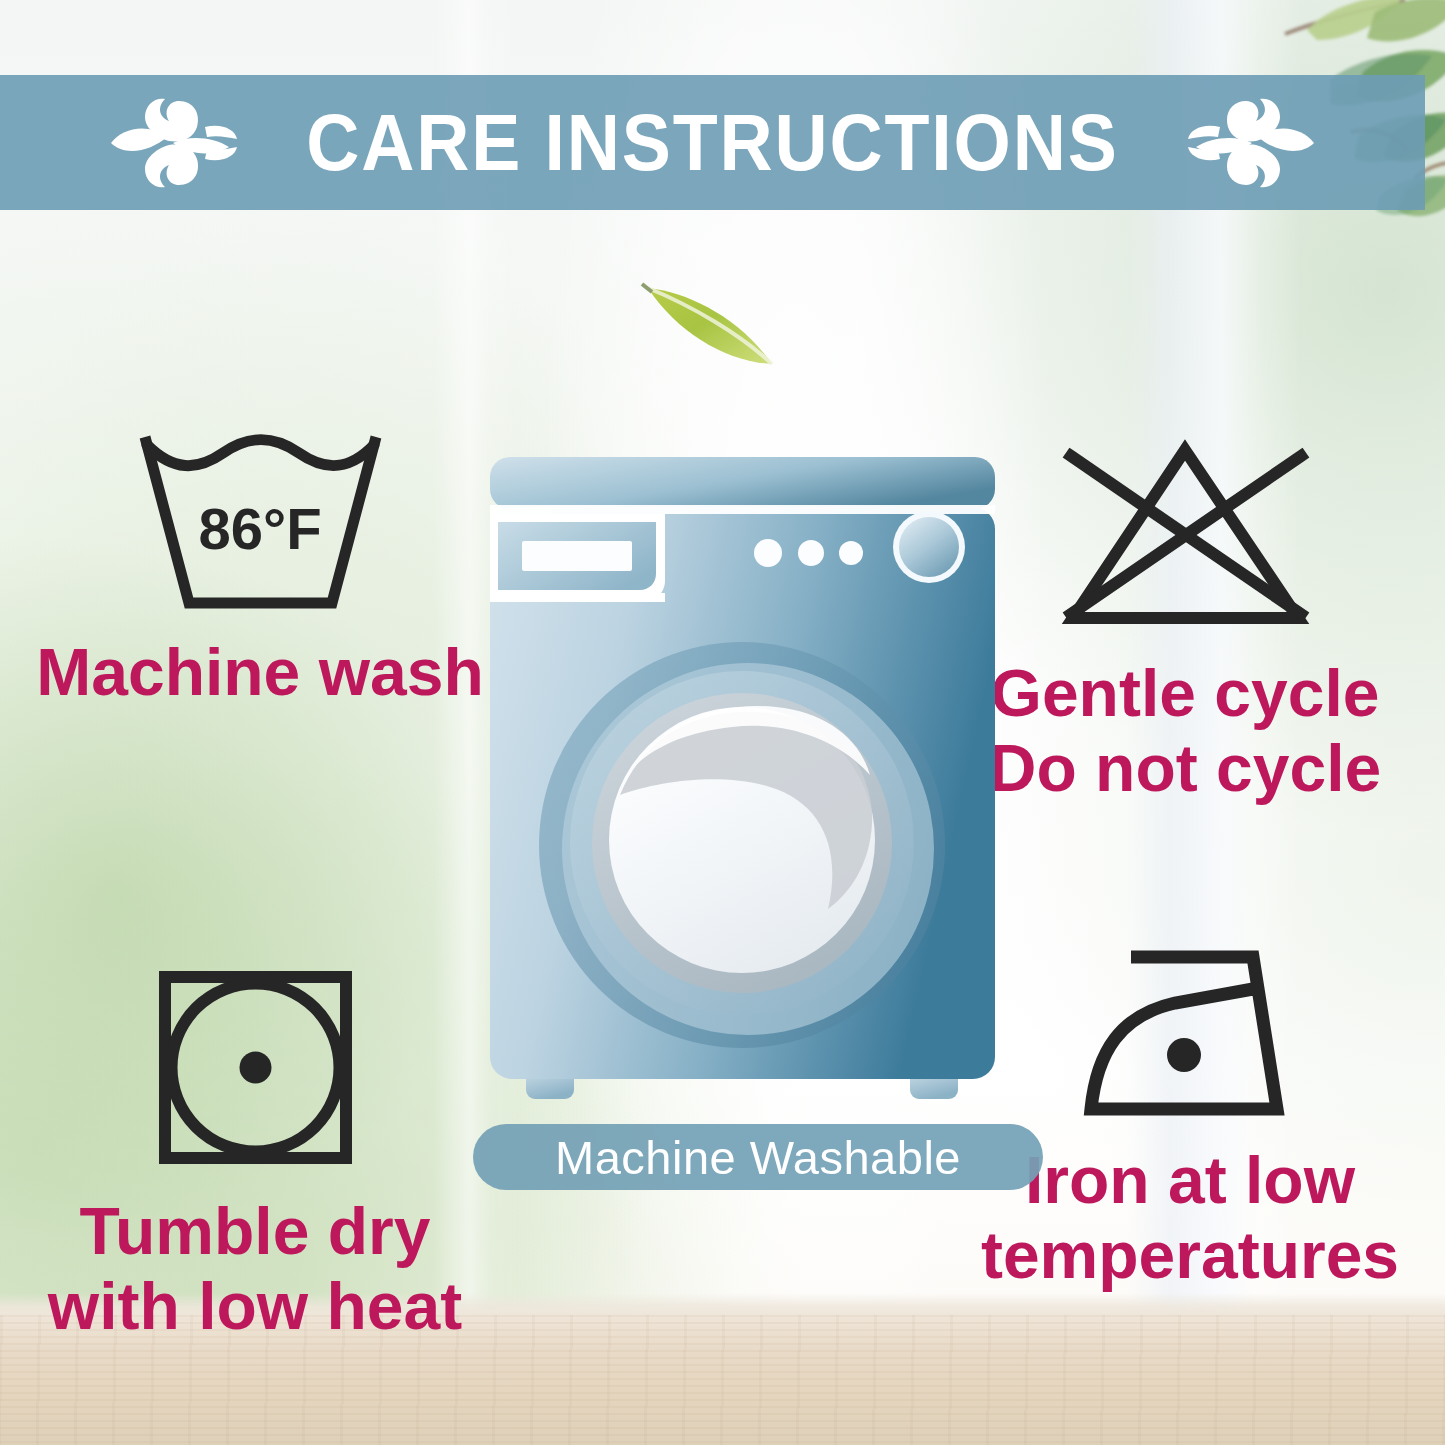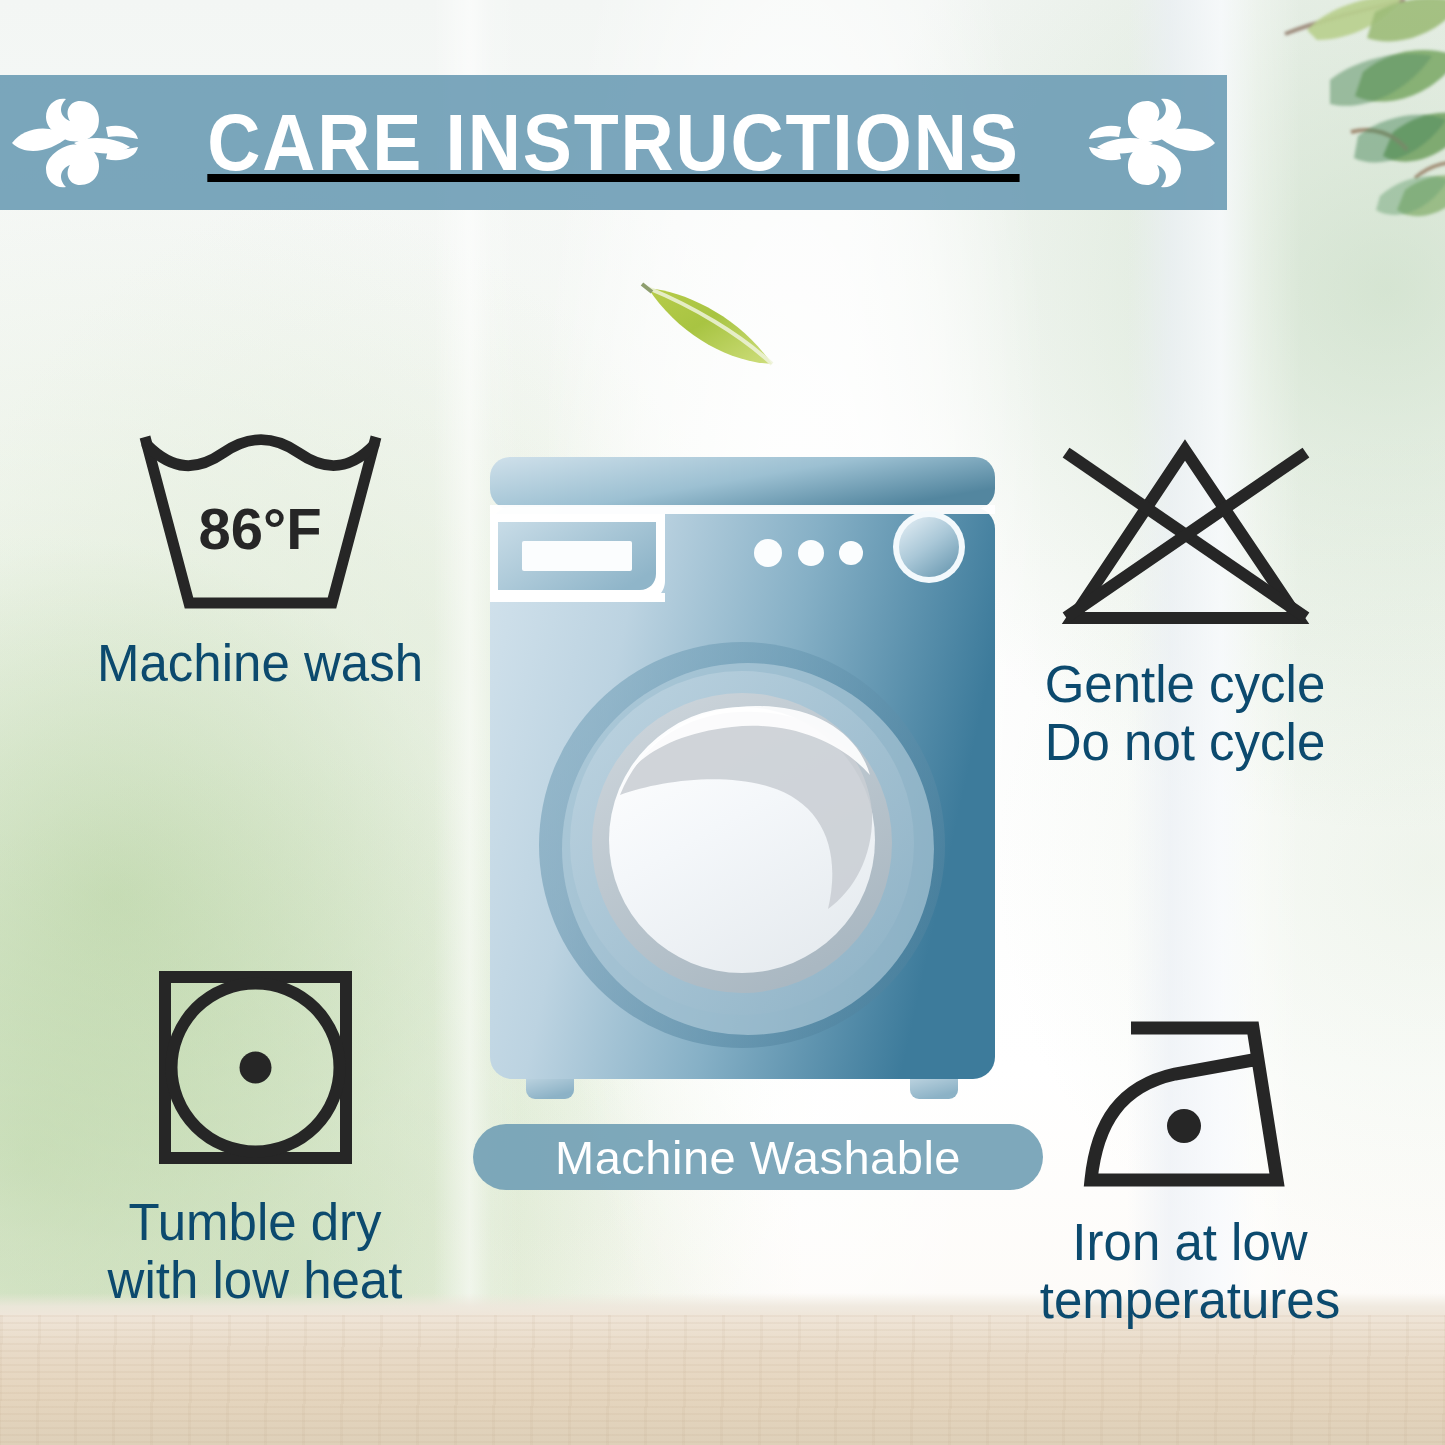--- a/index.html
+++ b/index.html
@@ -63,50 +63,50 @@
     position: absolute; left: 0; right: 0; bottom: 118px; height: 3px;
     background: linear-gradient(90deg, rgba(150,126,100,0.18), rgba(120,98,72,0.32) 45%, rgba(150,126,100,0.16));
     filter: blur(1.2px);
   }
 
   
   .leafsprig { position: absolute; filter: blur(1.6px); }
 
   
   .banner {
-    position: absolute; left: 0; top: 75px; width: 1227px; height: 135px;
+    position: absolute; left: 0; top: 75px; width: 1425px; height: 135px;
     background: rgba(109,156,181,0.90);
     display: flex; align-items: center; justify-content: center;
     gap: 34px;
-    text-decoration: underline;
   }
   .banner-title {
     color: #ffffff;
     font-size: 80px;
     font-weight: bold;
     letter-spacing: 2px;
     white-space: nowrap;
     transform: scaleX(0.92);
     line-height: 1;
   }
   .fleur { flex: 0 0 auto; }
 
   
   .cell { position: absolute; text-align: center; }
   .cell .glyph { display: flex; align-items: flex-end; justify-content: center; }
   .cell .caption {
-    color: #0c4a6e;
-    font-size: 51px;
+    color: #be185d;
+    font-size: 66px;
     line-height: 1.14;
     white-space: nowrap;
+    font-weight: bold;
   }
   #cell-wash     { left: 20px;   top: 425px; width: 480px; }
   #cell-bleach   { left: 945px;  top: 434px; width: 480px; }
   #cell-dry      { left: 20px;   top: 965px; width: 470px; }
-  #cell-iron     { left: 950px;  top: 1014px; width: 480px; }
+  #cell-iron     { left: 950px;  top: 943px; width: 480px; }
   #cell-wash   .caption { margin-top: 20px; }
   #cell-bleach .caption { margin-top: 22px; }
   #cell-dry    .caption { margin-top: 24px; }
   #cell-iron   .caption { margin-top: 20px; }
 
   
   #machine { position: absolute; left: 470px; top: 445px; width: 545px; height: 690px; }
 
   
   .badge {

